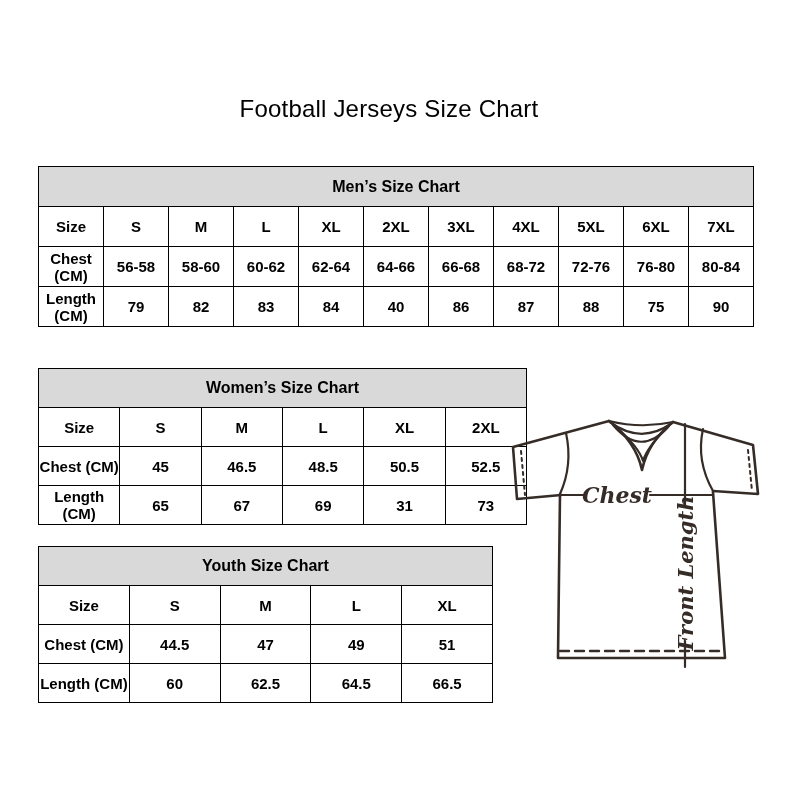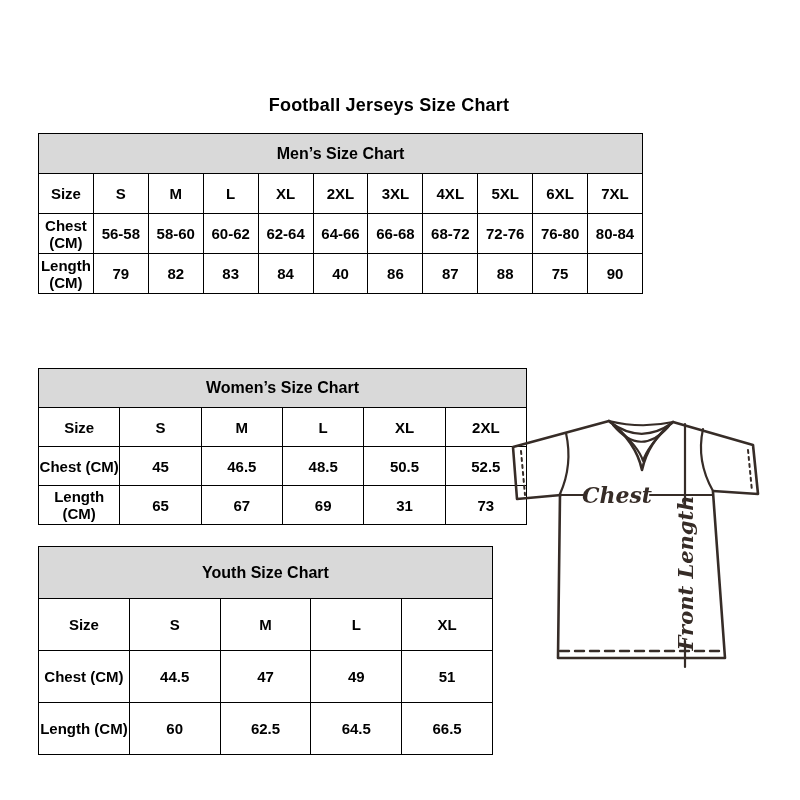--- a/index.html
+++ b/index.html
@@ -2,38 +2,38 @@
 <html><head>
 <meta charset="utf-8">
 <style>
   html,body{margin:0;padding:0;background:#ffffff;}
   .page{
     position:relative;width:800px;height:800px;background:#ffffff;
     font-family:"Liberation Sans",sans-serif;overflow:hidden;color:#000;
   }
   .page-title{
     position:absolute;top:95px;left:0;width:778px;margin:0;
-    text-align:center;font-size:18px;font-weight:bold;letter-spacing:0.2px;
+    text-align:center;font-size:24px;font-weight:normal;letter-spacing:0.2px;
   }
   table.size-table{
     position:absolute;border-collapse:collapse;table-layout:fixed;background:#fff;
   }
   table.size-table th,table.size-table td{
     border:1.5px solid #000;text-align:center;vertical-align:middle;
     font-weight:bold;font-size:15px;color:#000;padding:0;overflow:hidden;
   }
   table.size-table th.tbl-title{background:#d9d9d9;font-size:16px;}
-  table.tbl-mens{left:38px;top:133px;width:605px;padding-left:12px;}
+  table.tbl-mens{left:38px;top:166px;width:716px;padding-left:12px;}
   table.tbl-mens tr{height:40px;}
   table.tbl-mens td:first-child{width:110px;}
   table.tbl-womens{left:38px;top:368px;width:489px;}
   table.tbl-womens tr{height:39px;}
   table.tbl-womens td:first-child{width:112px;}
   table.tbl-youth{left:38px;top:546px;width:455px;}
-  table.tbl-youth tr{height:52px;}
+  table.tbl-youth tr{height:39px;}
   table.tbl-youth td:first-child{width:112px;}
   svg.jersey{position:absolute;left:498px;top:398px;}
   .jersey text{
     font-family:"DejaVu Serif","Liberation Serif",serif;
     font-style:italic;font-weight:bold;
   }
 </style>
 </head>
 <body>
 

